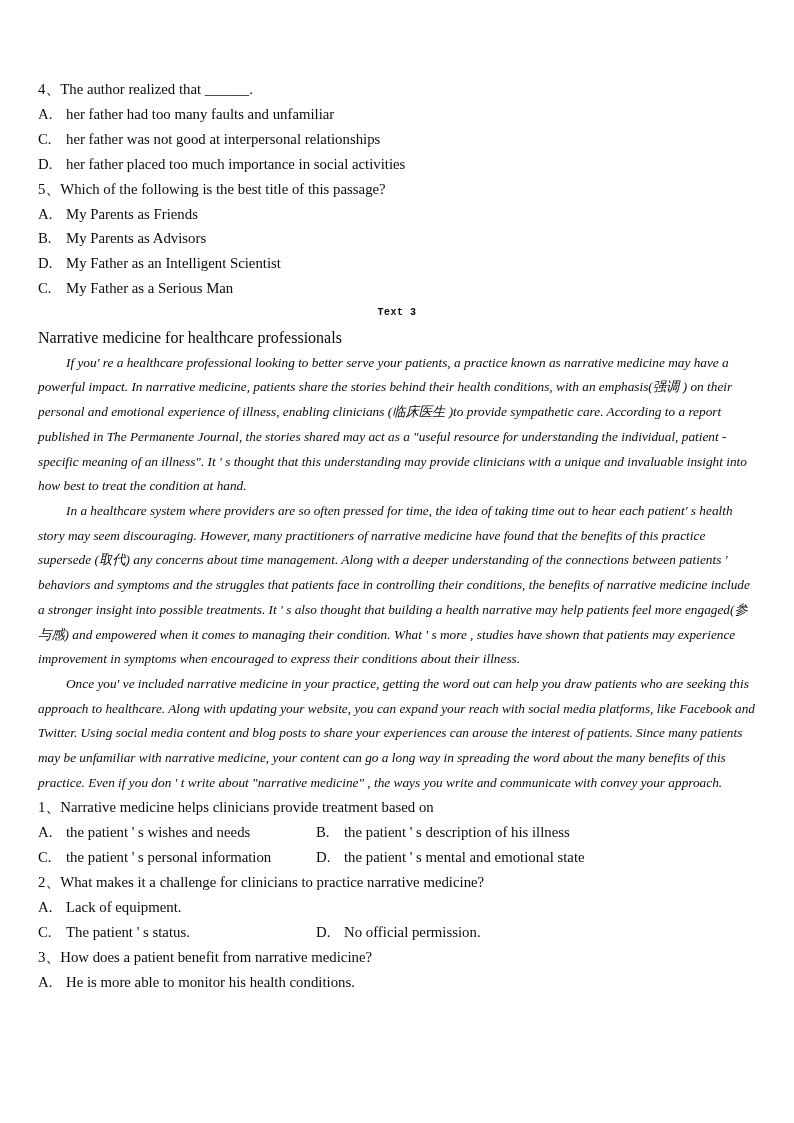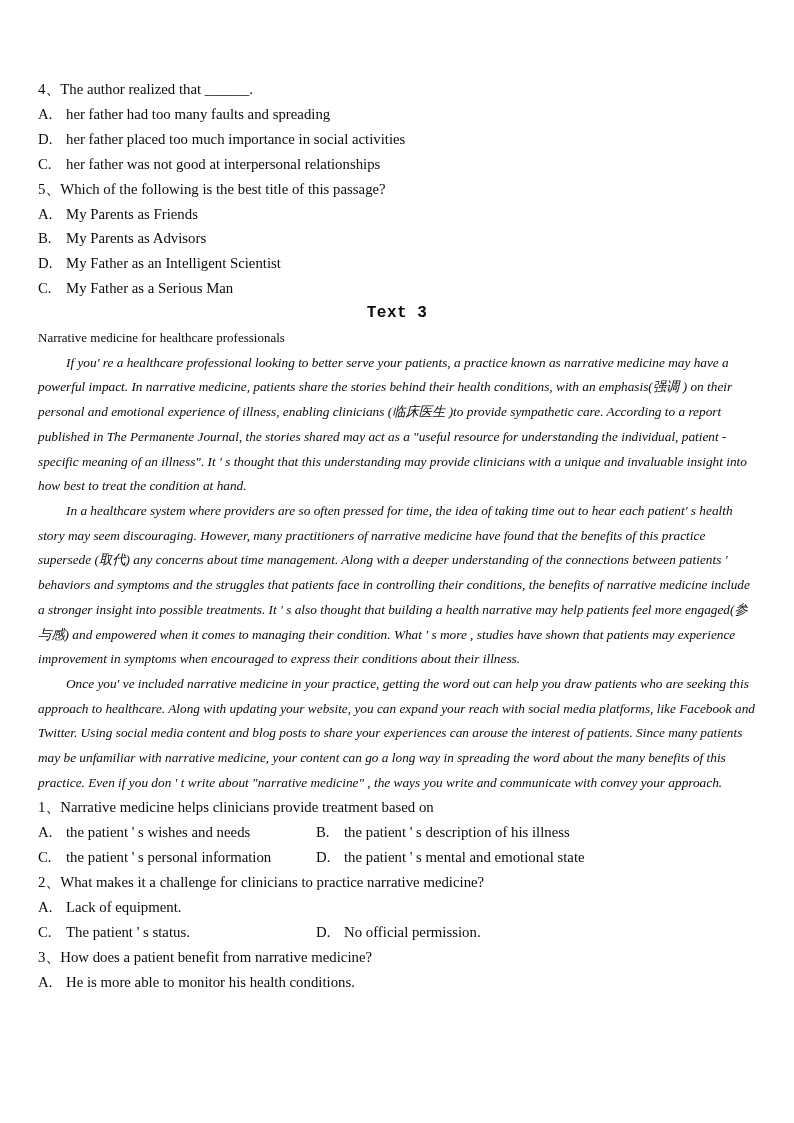--- a/index.html
+++ b/index.html
@@ -25,26 +25,26 @@
     min-width: 22px;
   }
   .letter {
     display: inline-block;
     width: 28px;
   }
   .heading {
     text-align: center;
     font-family: "Liberation Mono", "DejaVu Sans Mono", monospace;
     font-weight: bold;
-    font-size: 16px;
+    font-size: 10px;
     line-height: 24.9px;
     letter-spacing: 0.5px;
   }
   .ptitle {
-    font-size: 13px;
+    font-size: 16px;
     line-height: 24.7px;
     font-family: Liberation Serif, serif;
   }
   .para {
     font-size: 13.3px;
     line-height: 24.7px;
     text-indent: 28px;
     text-align: left;
     font-style: italic;
   }
@@ -53,23 +53,23 @@
     grid-template-columns: 278px auto;
   }
 </style>
 </head>
 <body>
 
 <div class="page">
 
   <div>
     <p class="line"><span class="num">4、</span><span>The author realized that ______.</span></p>
-    <p class="line"><span class="letter">A.</span><span>her father had too many faults and spreading</span></p>
+    <p class="line"><span class="letter">A.</span><span>her father had too many faults and unfamiliar</span></p>
+    <p class="line"><span class="letter">C.</span><span>her father was not good at interpersonal relationships</span></p>
     <p class="line"><span class="letter">D.</span><span>her father placed too much importance in social activities</span></p>
-    <p class="line"><span class="letter">C.</span><span>her father was not good at interpersonal relationships</span></p>
   </div>
 
   <div>
     <p class="line"><span class="num">5、</span><span>Which of the following is the best title of this passage?</span></p>
     <p class="line"><span class="letter">A.</span><span>My Parents as Friends</span></p>
     <p class="line"><span class="letter">B.</span><span>My Parents as Advisors</span></p>
     <p class="line"><span class="letter">D.</span><span>My Father as an Intelligent Scientist</span></p>
     <p class="line"><span class="letter">C.</span><span>My Father as a Serious Man</span></p>
   </div>
 

